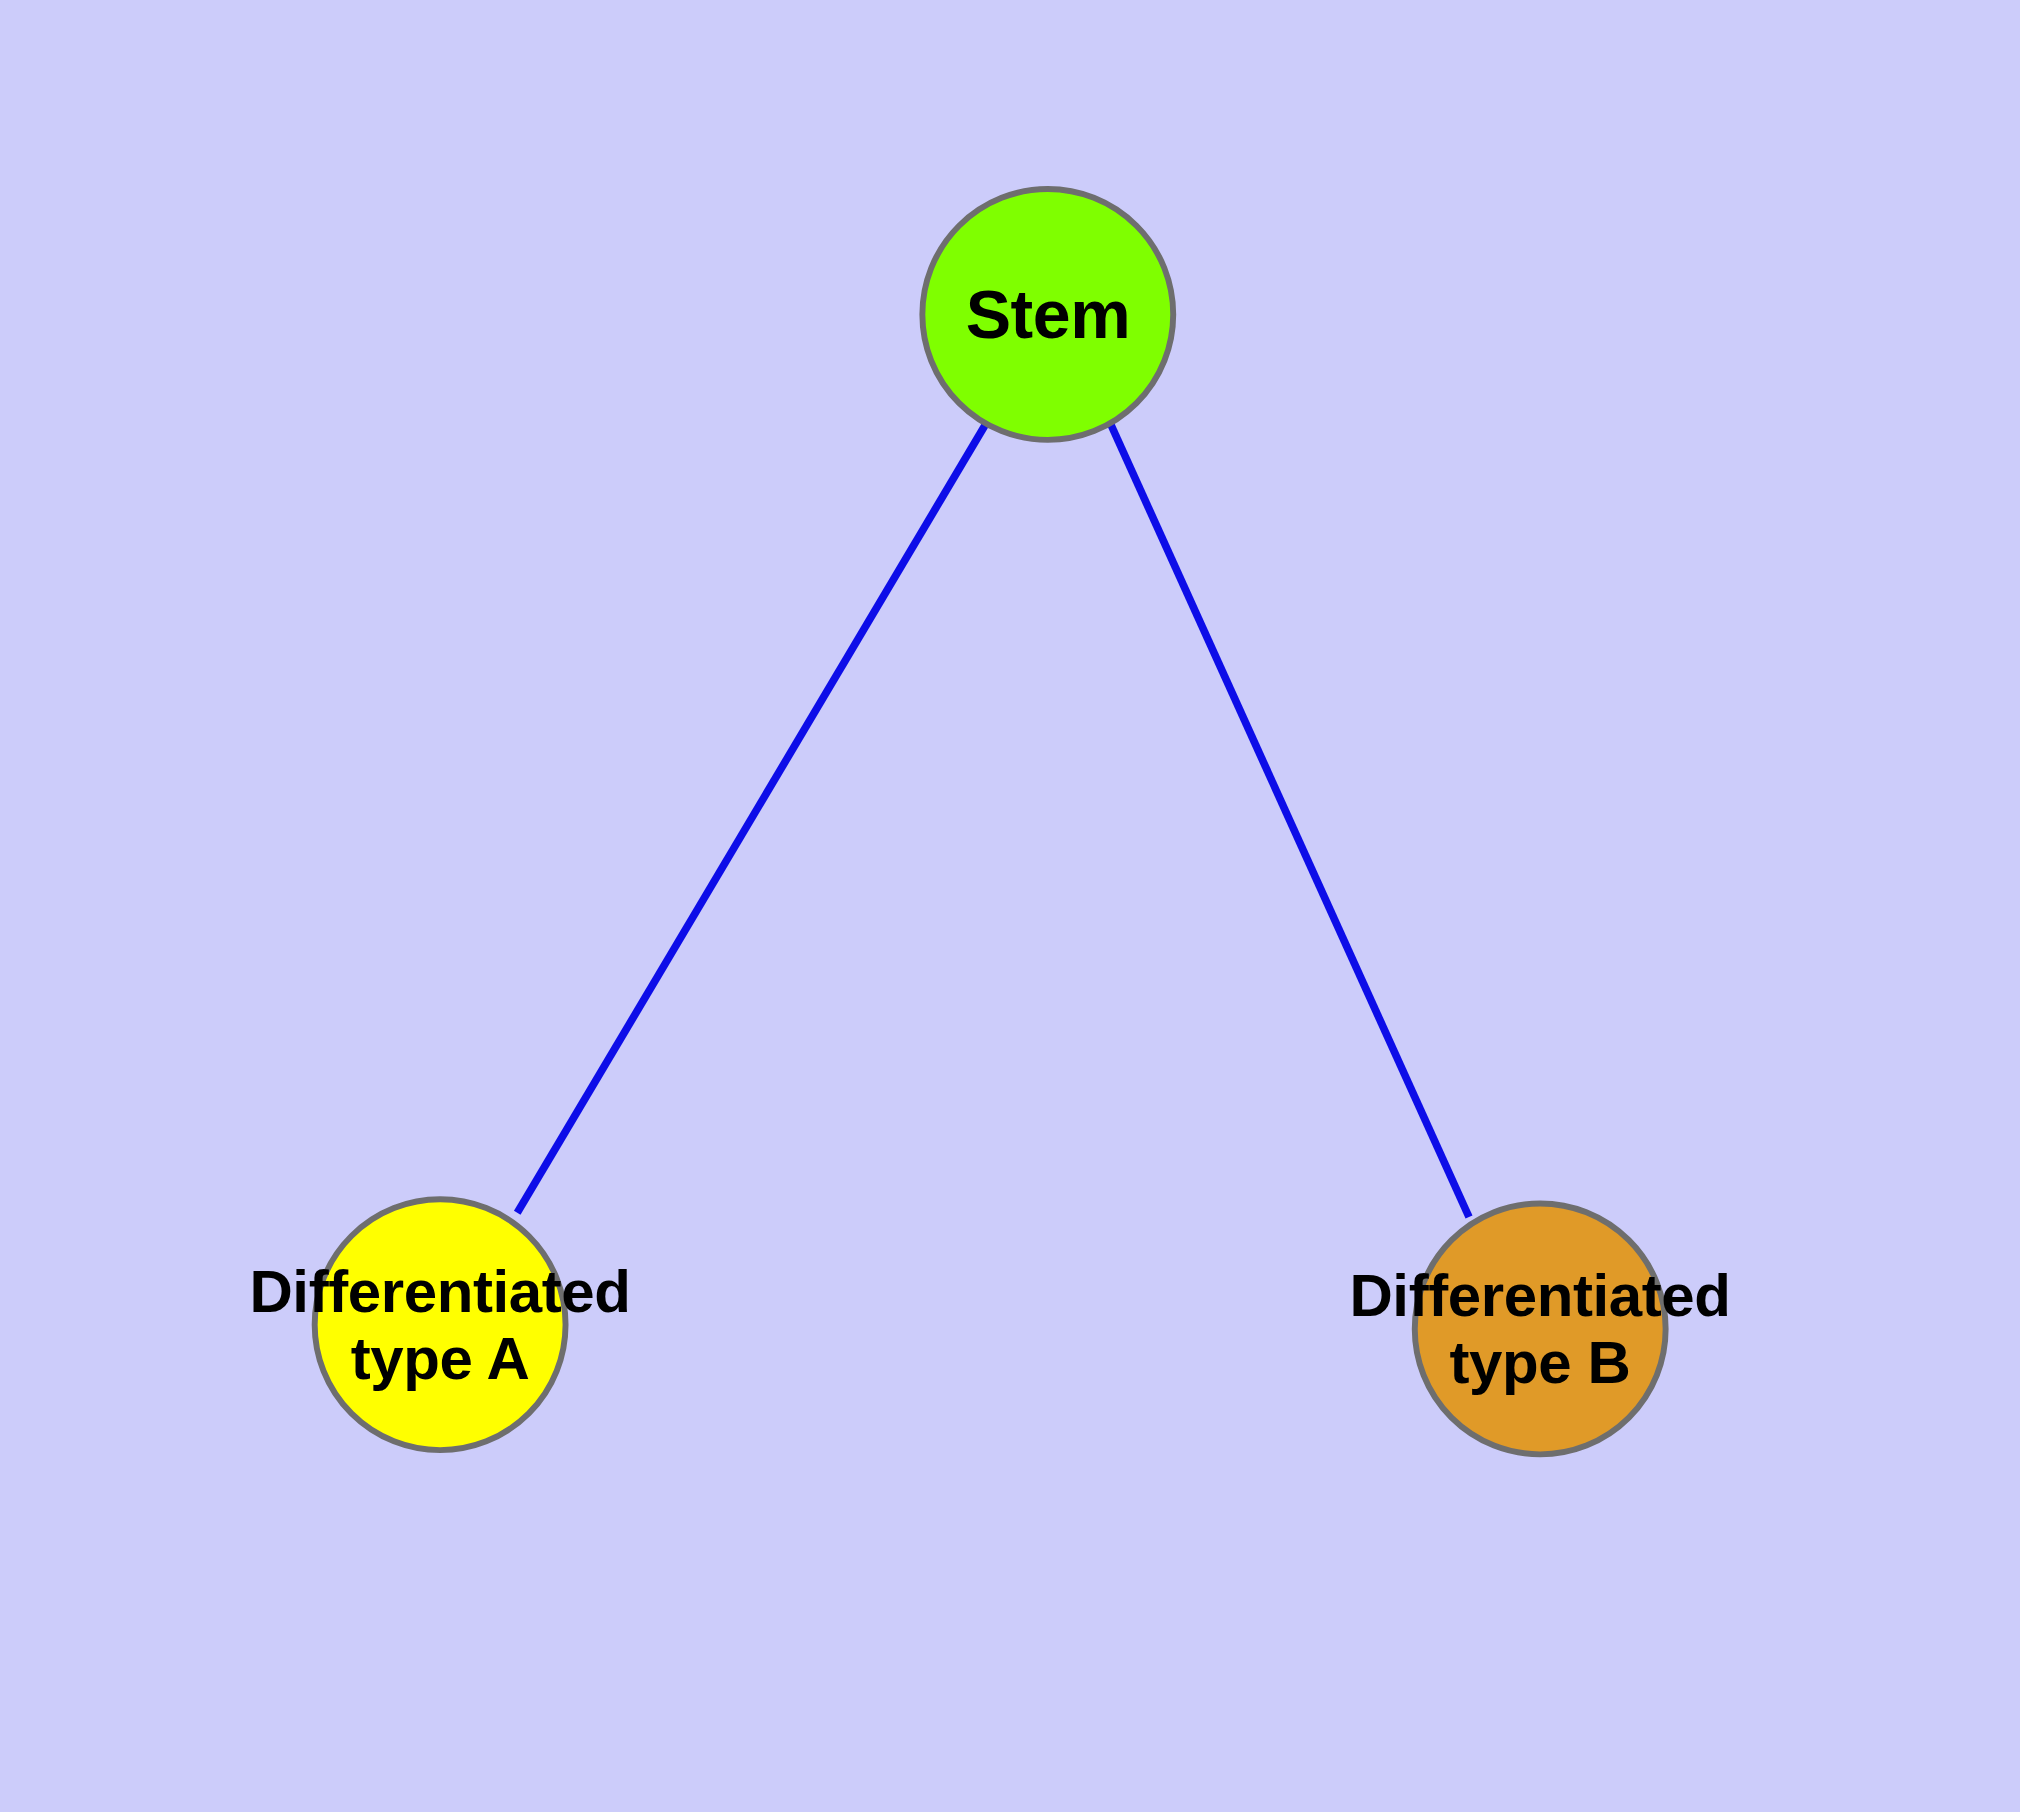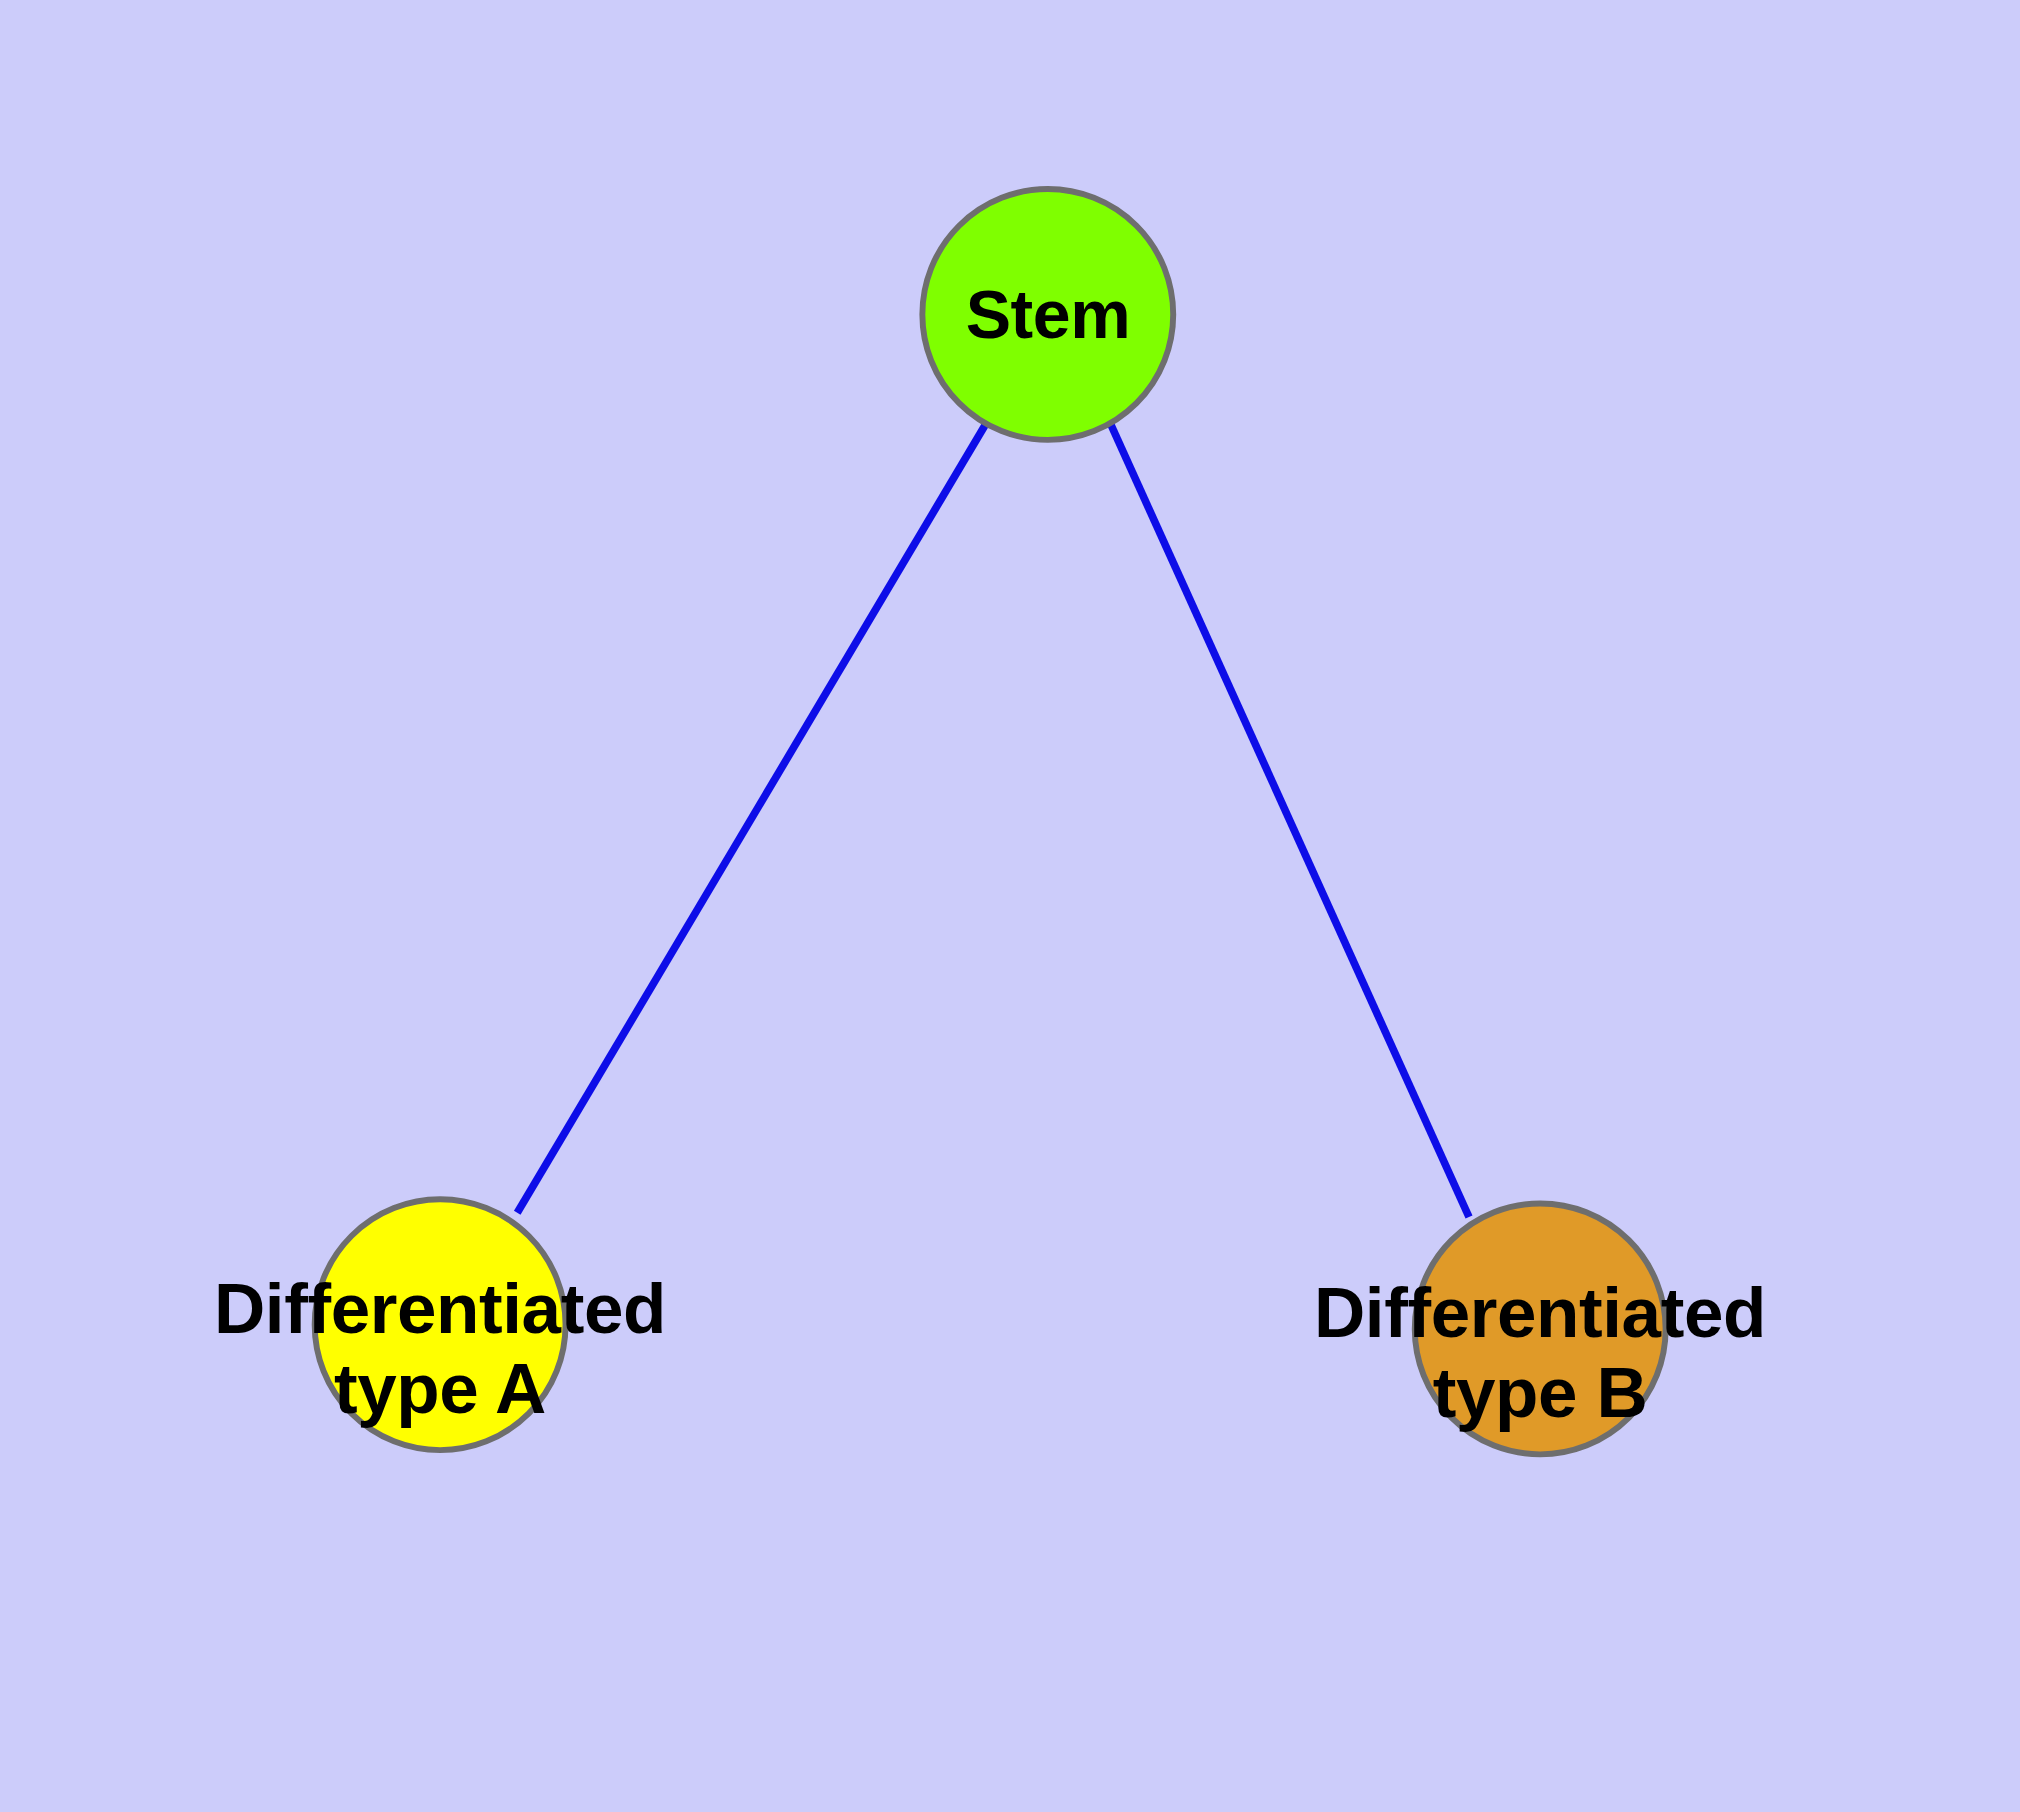--- a/index.html
+++ b/index.html
@@ -28,21 +28,21 @@
     font-family: "Liberation Sans", sans-serif;
     font-weight: bold;
     text-align: center;
     line-height: 1.12;
     white-space: pre;
     transform: translate(-50%, -50%);
     pointer-events: none;
     letter-spacing: -0.4px;
   }
   .node-label.stem-size   { font-size: 68px; }
-  .node-label.diff-size   { font-size: 71px; margin-top: 24px; }
+  .node-label.diff-size   { font-size: 60px; }
 </style>
 </head>
 <body>
 
 <div id="canvas" style="width: 2021px; height: 1560px; background: rgb(204, 204, 250);">
 
   <svg id="graph-svg" viewBox="0 0 2384 2138" xmlns="http://www.w3.org/2000/svg">
     <g id="edges-layer">
         <line x1="1163" y1="500" x2="610" y2="1431" stroke="#0d0de8" stroke-width="9" stroke-linecap="butt"></line>
         <line x1="1310" y1="500" x2="1733" y2="1436" stroke="#0d0de8" stroke-width="9" stroke-linecap="butt"></line>

